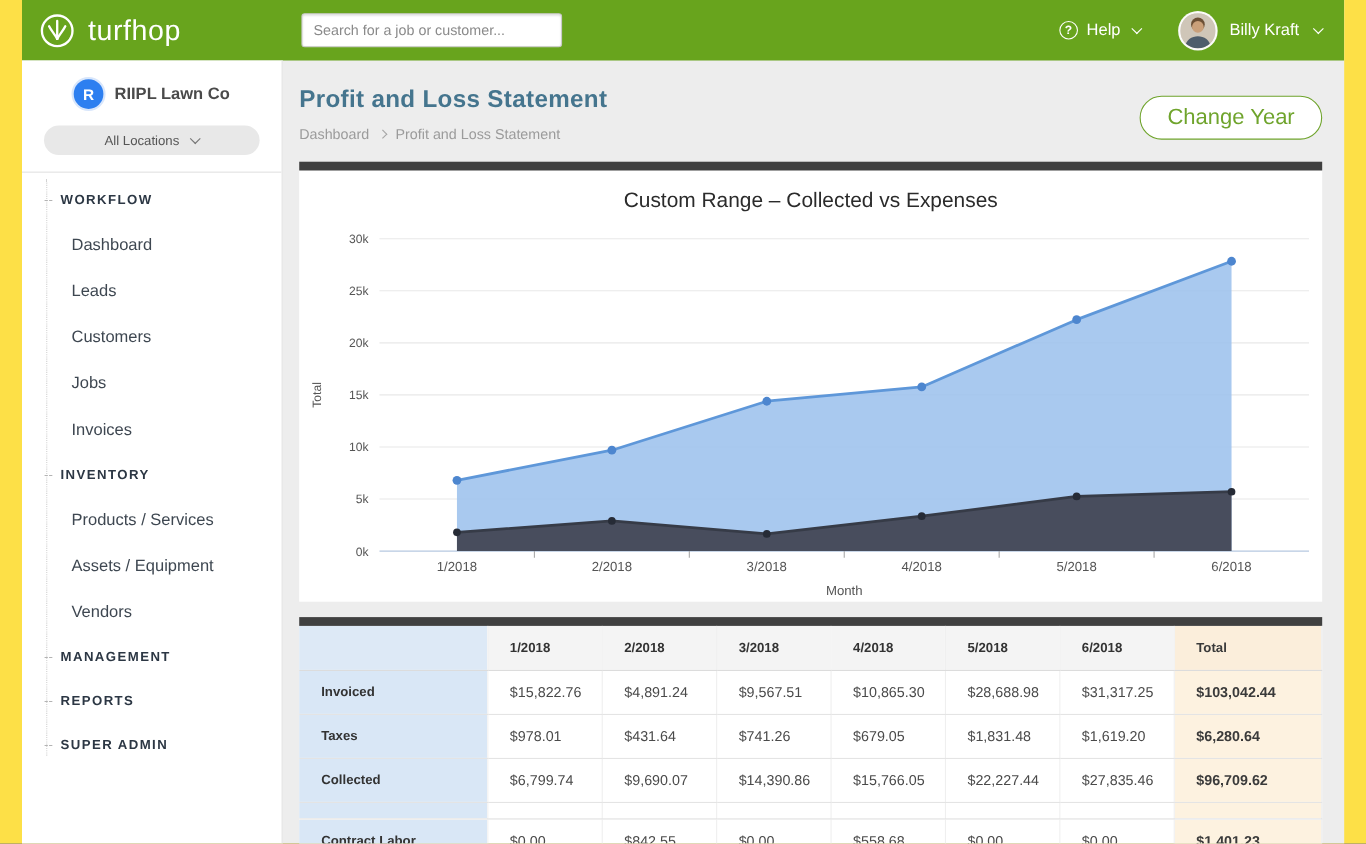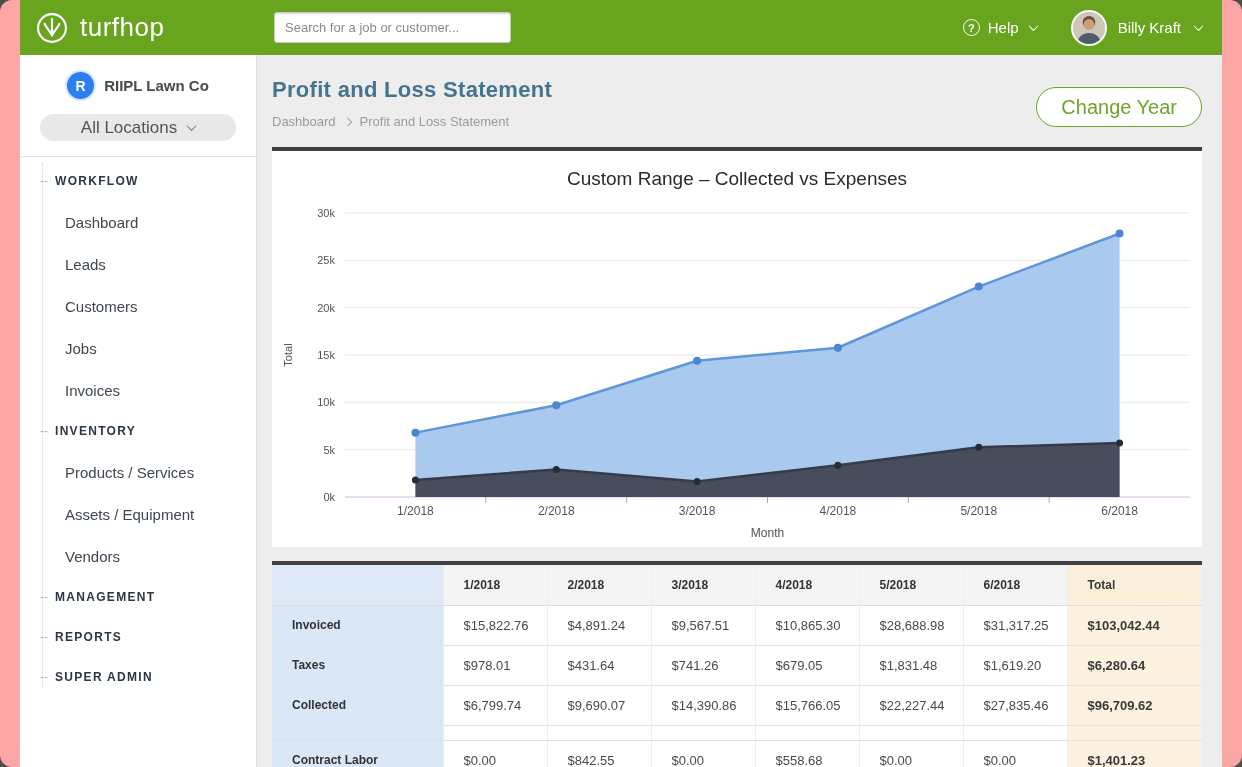--- a/index.html
+++ b/index.html
@@ -1,18 +1,18 @@
 <!DOCTYPE html>
 <html><head>
 <meta charset="utf-8">
 <style>
   * { box-sizing: border-box; margin: 0; padding: 0; }
   html,body { width:1242px; height:767px; overflow:hidden; }
   body { background:#4e4e4e; font-family:"Liberation Sans", sans-serif; }
-  .viewport { position:relative; width:1242px; height:767px; background:#fca5a5; overflow:hidden;border-radius:12px; }
+  .viewport { position:relative; width:1242px; height:767px; background:#fde047; overflow:hidden; }
   .frame { position:absolute; left:20px; top:0; width:1202px; height:767px; background:#ededed; display:flex; flex-direction:column; overflow:hidden; }
 
   
   .topbar { flex:0 0 55px; background:#68a41d; display:flex; align-items:center; padding:0 20px 0 14px; }
   .logo { display:flex; align-items:center; gap:10px; width:240px; cursor:pointer; }
   .logo-text { color:#fff; font-size:26px; font-weight:500; letter-spacing:.5px; }
   .search-input { width:237px; height:31px; border:1px solid #c9c9c9; border-radius:3px; padding:0 10px; font-size:13px; color:#555; box-shadow:inset 0 1px 2px rgba(0,0,0,.15); outline:none; font-family:"Liberation Sans",sans-serif; }
   .search-input::placeholder { color:#8a8a8a; }
   .topbar-right { margin-left:auto; display:flex; align-items:center; color:#fff; }
   .help { display:flex; align-items:center; gap:8px; font-size:15px; margin-right:34px; cursor:pointer; }
@@ -22,37 +22,37 @@
   .avatar { width:36px; height:36px; border-radius:50%; overflow:hidden; border:2px solid rgba(255,255,255,.9); background:#d6cfc4; flex:0 0 36px; }
   .username { font-size:15px; }
 
   
   .body-row { flex:1; display:flex; min-height:0; }
   .sidebar { flex:0 0 237px; background:#fff; border-right:1px solid #e0e0e0; overflow:hidden; }
   .company { padding:17px 20px 15px; border-bottom:1px solid #e2e2e2; }
   .company-top { display:flex; align-items:center; justify-content:center; gap:10px; }
   .r-badge { width:27px; height:27px; border-radius:50%; background:#2d7ff0; color:#fff; font-weight:bold; font-size:14px; display:flex; align-items:center; justify-content:center; box-shadow:0 0 0 2px #d8e6fb; }
   .company-name { font-size:15px; font-weight:600; color:#4a4a4a; }
-  .locations-pill { margin:15px auto 0; width:196px; height:27px; background:#e8e8e8; border-radius:14px; display:flex; align-items:center; justify-content:center; gap:8px; font-size:17px; color:#555; cursor:pointer; }
+  .locations-pill { margin:15px auto 0; width:196px; height:27px; background:#e8e8e8; border-radius:14px; display:flex; align-items:center; justify-content:center; gap:8px; font-size:12px; color:#555; cursor:pointer; }
   .nav { padding-top:4px; position:relative; }
   .nav::before { content:""; position:absolute; left:22px; top:6px; bottom:10px; border-left:1px dotted #d2d2d2; }
   .nav-header { height:40px; display:flex; align-items:center; padding-left:20px; font-size:12px; font-weight:bold; color:#2c3744; letter-spacing:1.3px; cursor:pointer; position:relative; }
   .nav-dash { color:#b3b3b3; font-weight:normal; letter-spacing:0; font-size:12px; margin-right:7px; }
   .nav-item { height:42px; display:flex; align-items:center; padding-left:45px; font-size:15px; color:#3e4751; cursor:pointer; }
 
   
   .main { flex:1; padding:22px 20px 0 15px; overflow:hidden; }
   .page-head { display:flex; justify-content:space-between; align-items:flex-start; }
   .page-title { font-size:22px; font-weight:bold; color:#45758e; letter-spacing:.3px; }
   .breadcrumb { margin-top:11px; font-size:13px; color:#9b9b9b; display:flex; align-items:center; gap:9px; }
   .crumb-link { cursor:pointer; }
   .chevron-right { display:inline-block; width:6px; height:6px; border-right:1.4px solid #a5a5a5; border-bottom:1.4px solid #a5a5a5; transform:rotate(-45deg); }
   .change-year-btn { margin-top:10px; height:40px; padding:0 24px; border-radius:20px; border:1px solid #6fa42c; background:#fff; color:#6fa42c; font-size:20px; display:flex; align-items:center; cursor:pointer; font-family:"Liberation Sans",sans-serif; }
 
-  .card { background:#fff; border-top:4px solid #404040; }
+  .card { background:#fff; border-top:8px solid #404040; }
   .chart-card { margin-top:18px; height:400px; }
   .chart-title { height:48px; padding-top:17px; text-align:center; font-size:19px; color:#2b2b2b; font-weight:500; }
   .chart-svg-wrap svg { display:block; }
   svg text { font-family:"Liberation Sans",sans-serif; }
 
   .table-card { margin-top:14px; }
   table { width:100%; border-collapse:collapse; table-layout:fixed; font-size:13px; color:#4a4a4a; }
   th,td { height:40px; padding:0 6px 0 20px; text-align:left; border-bottom:1px solid #e4e4e4; border-right:1px solid #efefef; font-weight:normal; white-space:nowrap; overflow:hidden; }
   thead th { background:#f4f4f4; font-weight:bold; font-size:12px; color:#333; border-bottom:1px solid #dcdcdc; }
   .cell-label { background:#d9e7f6; font-weight:600; font-size:12px; color:#333; }

